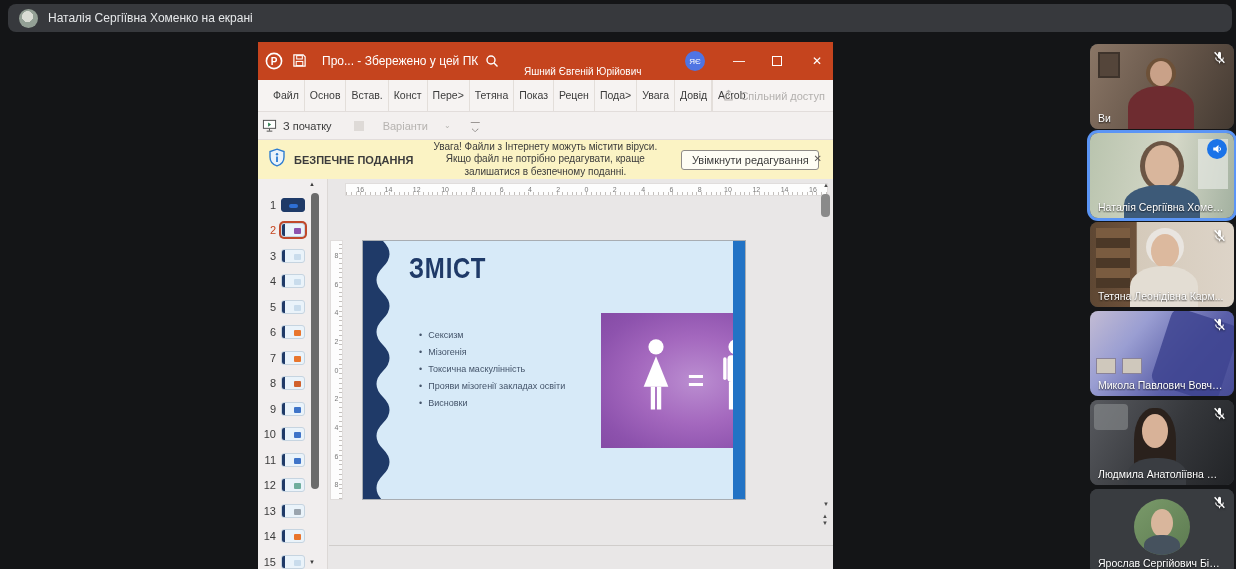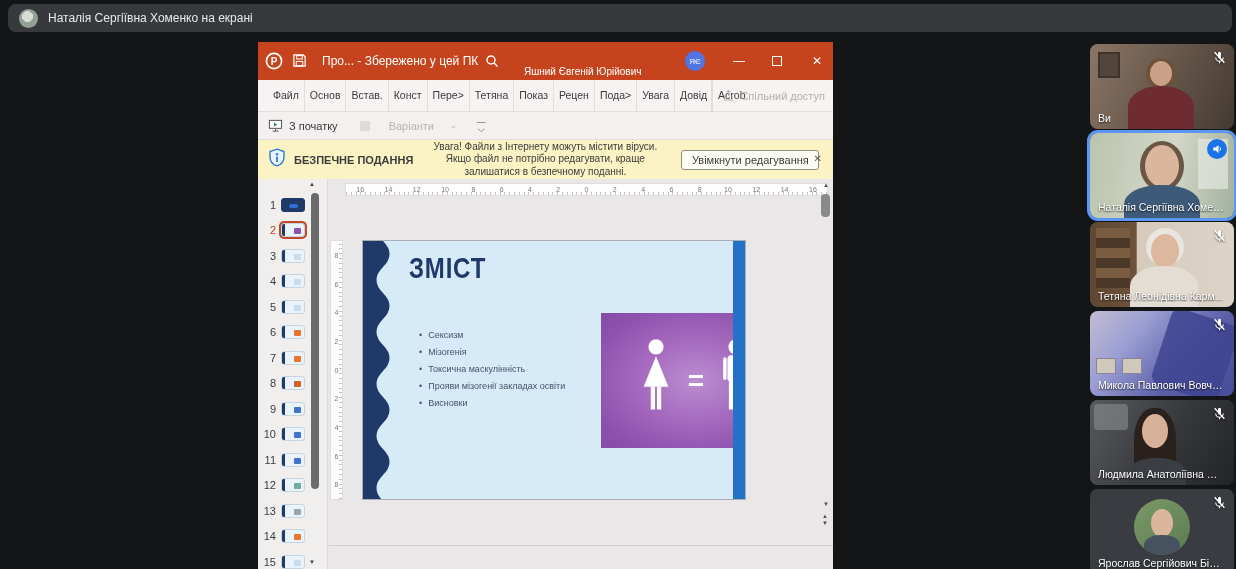--- a/index.html
+++ b/index.html
@@ -32,21 +32,21 @@
 
   .menubar { position:absolute; left:0; top:38px; right:0; height:31px; background:#f6f3f2;
     display:flex; align-items:center; padding-left:10px; font-size:10.5px; color:#3b3b3b; }
   .menu-item { padding:0 5px; white-space:nowrap; border-right:1px solid #e3deda; line-height:31px; }
   .menu-item:last-child { border-right:none; }
   .share-btn { position:absolute; right:8px; top:0; height:31px; display:flex; align-items:center;
     gap:5px; color:#b3b0ae; font-size:11px; border-left:1px solid #e3deda; padding-left:10px; }
 
   .quickbar { position:absolute; left:0; top:69px; right:0; height:29px; background:#f3f0ef;
     border-top:1px solid #e2dddb; border-bottom:1px solid #e2dddb;
-    display:flex; align-items:center; padding-left:10px; font-size:11px; color:#3b3b3b; }
+    display:flex; align-items:center; padding-left:4px; font-size:11px; color:#3b3b3b; }
   .from-start { display:flex; align-items:center; gap:6px; }
   .variants { display:flex; align-items:center; gap:16px; color:#b6b3b0; margin-left:22px; }
   .gray-box { width:10px; height:10px; background:#dedad7; margin-right:3px; }
   .chev { font-size:8px; }
   .ribbon-collapse { margin-left:20px; color:#6a6663; font-size:9px; line-height:7px; text-align:center; }
 
   .sec-banner { position:absolute; left:0; top:98px; right:0; height:39px; background:#fbf3c4;
     display:flex; align-items:center; padding-left:9px; }
   .sec-label { font-weight:bold; font-size:11px; color:#3b3b3b; margin:0 6px 0 7px; white-space:nowrap; }
   .sec-msg { font-size:10px; color:#3b3b3b; line-height:12.5px; text-align:center; width:252px; }

